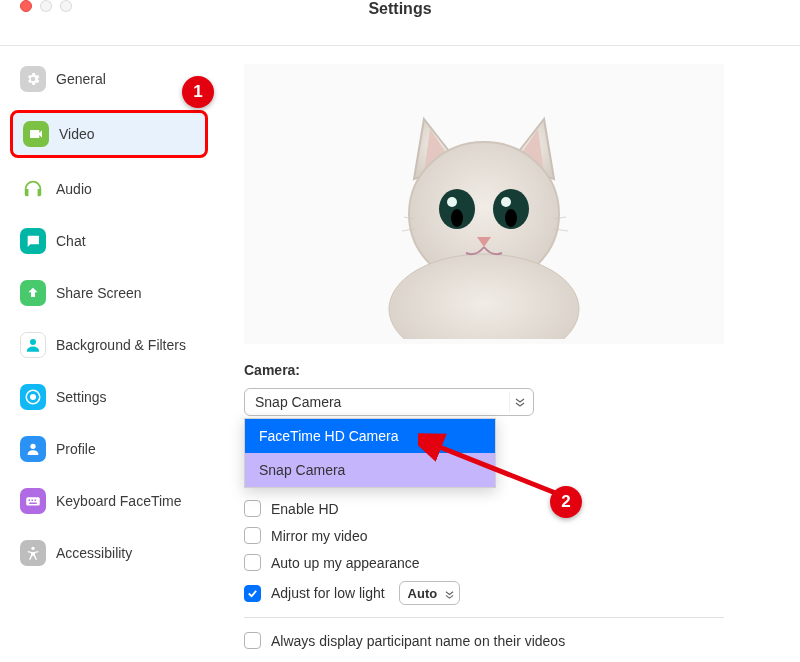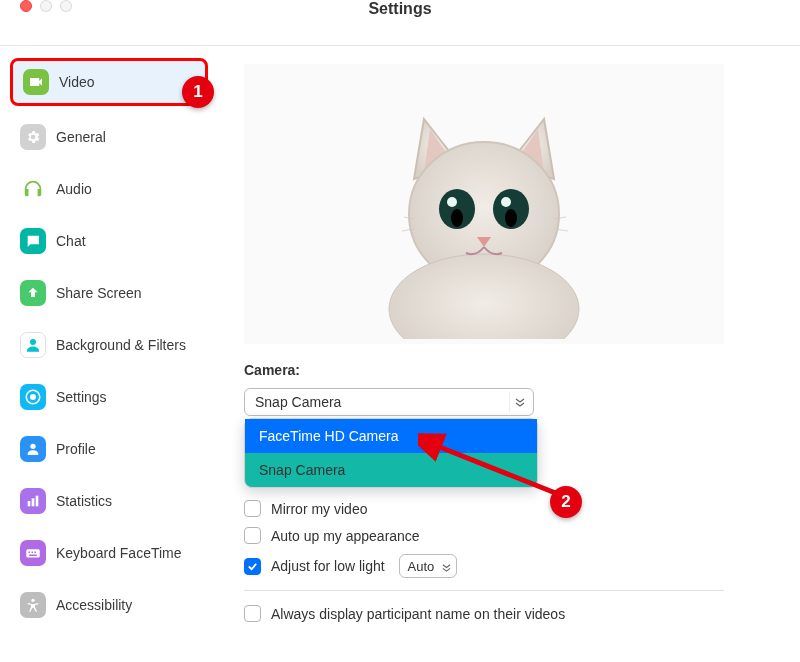--- a/index.html
+++ b/index.html
@@ -64,42 +64,42 @@
     position: relative;
   }
   .select-caret {
     position: absolute; right: 4px; top: 3px;
     width: 20px; height: 20px;
     display: flex; align-items: center; justify-content: center;
     border-left: 1px solid #eee;
   }
   .dropdown {
     position: absolute; top: 30px; left: 0;
-    width: 294px;
-    background: #14b8a6;
+    width: 252px;
+    background: #c4b5fd;
     border: 1px solid #d0d0d0;
-    border-radius: 8px;
+    border-radius: 0;
     box-shadow: 0 4px 14px rgba(0,0,0,0.18);
     z-index: 5;
   }
   .dd-item { padding: 9px 14px; font-size: 14px; cursor: pointer; }
   .dd-item.sel { background: #0071ff; color: #fff; font-weight: 500; }
 
   .opts { margin-top: 84px; }
   .opt-row { display: flex; align-items: center; gap: 10px; margin-bottom: 10px; font-size: 14px; }
   .cbox {
     width: 17px; height: 17px; border-radius: 4px; border: 1.5px solid #b4b4b4;
     display: inline-flex; align-items: center; justify-content: center;
     background: #fff; flex-shrink: 0;
   }
   .cbox.checked { background: #0071ff; border-color: #0071ff; }
   .mini-select {
     height: 24px; border: 1px solid #bdbdbd; border-radius: 6px;
     display: inline-flex; align-items: center; padding: 0 22px 0 8px;
-    font-size: 13px; position: relative; margin-left: 4px;
+    font-size: 13px; position: relative; margin-left: 4px; font-weight: bold;
   }
   .mini-caret { position: absolute; right: 5px; top: 5px; }
 
   .divider { height: 1px; background: #e0e0e0; margin: 12px 0 14px 0; width: 480px; }
 
   
   .callout {
     position: absolute; width: 32px; height: 32px; border-radius: 50%;
     background: #e3000f; color: #fff; font-weight: 700; font-size: 17px;
     display: flex; align-items: center; justify-content: center;
@@ -116,36 +116,36 @@
     <div class="tl"></div>
     <div class="tl"></div>
   </div>
   <div class="title">Settings</div>
 </div>
 
 <div class="content">
 
   <div class="sidebar">
 
+    <div class="sb-item">
+      <span class="icon-box" style="background:#d1d1d1">
+        <svg width="16" height="16" viewBox="0 0 24 24">
+            <path fill="#fff" d="M19.4 13a7.5 7.5 0 000-2l2.1-1.6-2-3.5-2.5 1a7.5 7.5 0 00-1.7-1L15 3h-4l-.3 2.9a7.5 7.5 0 00-1.7 1l-2.5-1-2 3.5L6.6 11a7.5 7.5 0 000 2l-2.1 1.6 2 3.5 2.5-1a7.5 7.5 0 001.7 1L11 21h4l.3-2.9a7.5 7.5 0 001.7-1l2.5 1 2-3.5L19.4 13zM12 15.5A3.5 3.5 0 1115.5 12 3.5 3.5 0 0112 15.5z"></path>
+          </svg>
+      </span>
+      <span>General</span>
+    </div>
+
     <div class="sb-item highlighted">
       <span class="icon-box" style="background:#7bc144">
         <svg width="16" height="16" viewBox="0 0 24 24">
             <path fill="#fff" d="M17 10.5V7a1 1 0 00-1-1H4a1 1 0 00-1 1v10a1 1 0 001 1h12a1 1 0 001-1v-3.5l4 4v-11l-4 4z"></path>
           </svg>
       </span>
       <span>Video</span>
-    </div>
-
-    <div class="sb-item">
-      <span class="icon-box" style="background:#d1d1d1">
-        <svg width="16" height="16" viewBox="0 0 24 24">
-            <path fill="#fff" d="M19.4 13a7.5 7.5 0 000-2l2.1-1.6-2-3.5-2.5 1a7.5 7.5 0 00-1.7-1L15 3h-4l-.3 2.9a7.5 7.5 0 00-1.7 1l-2.5-1-2 3.5L6.6 11a7.5 7.5 0 000 2l-2.1 1.6 2 3.5 2.5-1a7.5 7.5 0 001.7 1L11 21h4l.3-2.9a7.5 7.5 0 001.7-1l2.5 1 2-3.5L19.4 13zM12 15.5A3.5 3.5 0 1115.5 12 3.5 3.5 0 0112 15.5z"></path>
-          </svg>
-      </span>
-      <span>General</span>
     </div>
 
     <div class="sb-item">
       <span class="icon-box" style="background:#ffffff">
         <svg width="22" height="22" viewBox="0 0 24 24">
             <path fill="#7bc144" d="M12 3a9 9 0 00-9 9v6a2 2 0 002 2h2v-8H5v-0a7 7 0 0114 0v0h-2v8h2a2 2 0 002-2v-6a9 9 0 00-9-9z"></path>
           </svg>
       </span>
       <span>Audio</span>
     </div>
@@ -191,30 +191,20 @@
     <div class="sb-item">
       <span class="icon-box" style="background:#2b92f5">
         <svg width="16" height="16" viewBox="0 0 24 24">
             <circle cx="12" cy="8" r="4" fill="#fff"></circle>
             <path fill="#fff" d="M4 20c0-4 4-6 8-6s8 2 8 6v1H4z"></path>
           </svg>
       </span>
       <span>Profile</span>
     </div>
 
-    <div class="sb-item">
-      <span class="icon-box" style="background:#a971ea">
-        <svg width="16" height="16" viewBox="0 0 24 24">
-            <rect x="4" y="12" width="4" height="8" fill="#fff"></rect>
-            <rect x="10" y="8" width="4" height="12" fill="#fff"></rect>
-            <rect x="16" y="4" width="4" height="16" fill="#fff"></rect>
-          </svg>
-      </span>
-      <span>Statistics</span>
-    </div>
 
     <div class="sb-item">
       <span class="icon-box" style="background:#b06ae3">
         <svg width="18" height="18" viewBox="0 0 24 24">
             <rect x="3" y="7" width="18" height="11" rx="2" fill="#fff"></rect>
             <rect x="6" y="10" width="2" height="2" fill="#b06ae3"></rect>
             <rect x="10" y="10" width="2" height="2" fill="#b06ae3"></rect>
             <rect x="14" y="10" width="2" height="2" fill="#b06ae3"></rect>
             <rect x="7" y="14" width="10" height="2" fill="#b06ae3"></rect>
           </svg>
@@ -293,20 +283,24 @@
           <span>FaceTime HD Camera</span>
         </div>
         <div class="dd-item">
           <span>Snap Camera</span>
         </div>
       </div>
     </div>
 
     <div class="opts">
 
+      <div class="opt-row">
+        <span class="cbox"></span>
+        <span>Enable HD</span>
+      </div>
 
       <div class="opt-row">
         <span class="cbox"></span>
         <span>Mirror my video</span>
       </div>
 
       <div class="opt-row">
         <span class="cbox"></span>
         <span>Auto up my appearance</span>
       </div>

